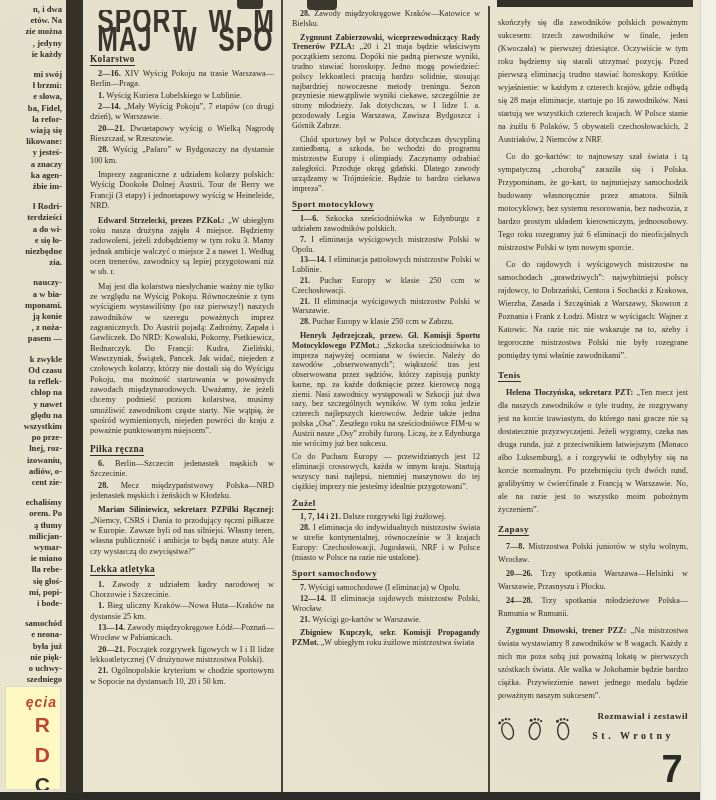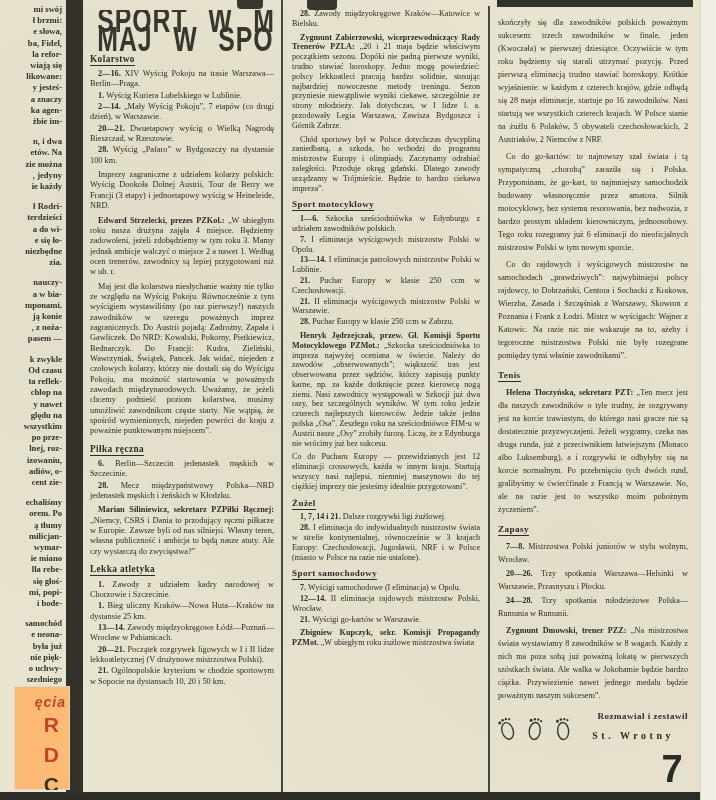--- a/index.html
+++ b/index.html
@@ -23,21 +23,21 @@
   .blob{position:absolute;background:#3a372f;border-radius:0 0 4px 4px;}
   .blob-1{left:237px;top:0;width:26px;height:9px;}
   .blob-2{left:307px;top:0;width:30px;height:10px;}
   .bar-bottom{position:absolute;left:0;top:792px;width:716px;height:8px;background:#2e2c27;}
   .edge-right{position:absolute;left:700px;top:0;width:16px;height:800px;background:#f2f0e6;border-left:1px solid #d8d4c2;}
 
   
   .col-a{position:absolute;left:0;top:4px;width:62px;height:680px;overflow:hidden;
     font-size:8.6px;line-height:11.2px;font-weight:bold;color:#34312a;}
   .col-a .frag{white-space:pre-line;text-align:right;margin-bottom:9px;}
-  .masthead{position:absolute;left:14px;top:686px;width:56px;height:104px;background:#fdba74;
+  .masthead{position:absolute;left:5px;top:686px;width:56px;height:104px;background:#fef9c3;
     box-shadow:0 0 0 1px #ddd9c8 inset;overflow:hidden;}
   .masthead .m-small{font-family:"Liberation Sans",sans-serif;font-weight:bold;font-style:italic;
     color:#c0442e;font-size:14px;text-align:right;padding:8px 4px 0 0;letter-spacing:1px;}
   .masthead .m-big{font-family:"Liberation Sans",sans-serif;font-weight:bold;font-size:21px;
     letter-spacing:9px;text-align:right;padding-right:2px;line-height:30px;}
   .masthead .m-red{color:#c0442e;}
   .masthead .m-dark{color:#36332c;}
 
   
   .ncol{position:absolute;top:0;overflow:hidden;text-align:justify;}
@@ -81,36 +81,36 @@
 <div class="blob blob-2"></div>
 <div class="bar-bottom"></div>
 <div class="edge-right"></div>
 
 <div class="rule-thick"></div>
 <div class="vrule vrule-1"></div>
 <div class="vrule vrule-2"></div>
 
 <div class="col-a">
 
-<div class="frag">mi swój
+<div class="frag">n, i dwa
+etów. Na
+zie można
+, jedyny
+ie każdy</div>
+    <div class="frag">mi swój
 ł brzmi:
 e słowa,
 ba, Fidel,
 la refor-
 wiają się
 likowane:
 y jesteś-
 a znaczy
 ka agen-
 żbie im-</div>
-    <div class="frag">n, i dwa
-etów. Na
-zie można
-, jedyny
-ie każdy</div>
     <div class="frag">ł Rodri-
 terdzieści
 a do wi-
 e się ło-
 niezbędne
 zia.</div>
     <div class="frag">nauczy-
 a w bia-
 mponami.
 ją konie

